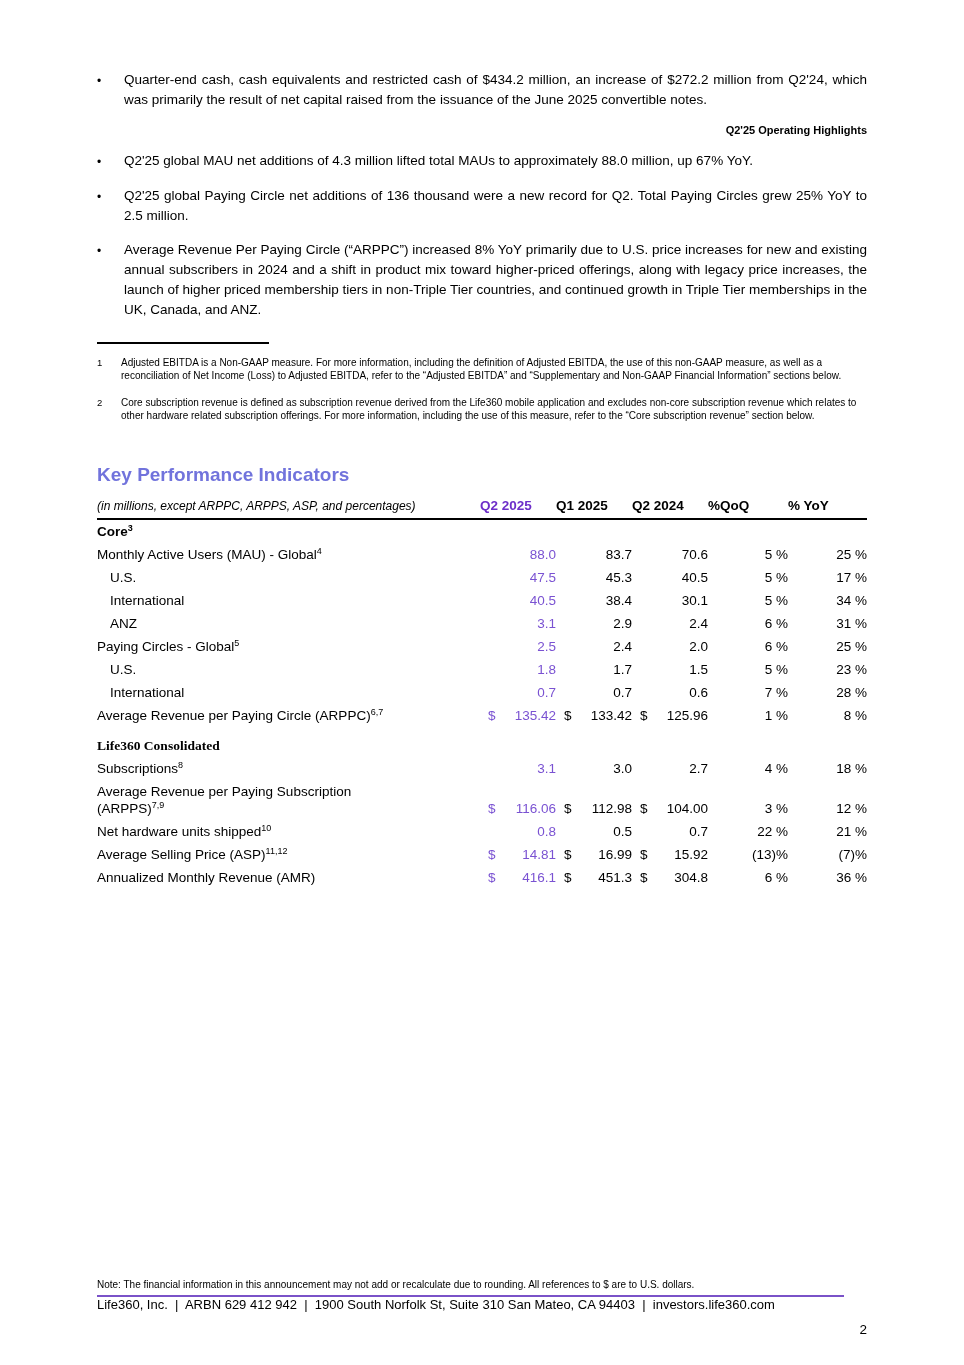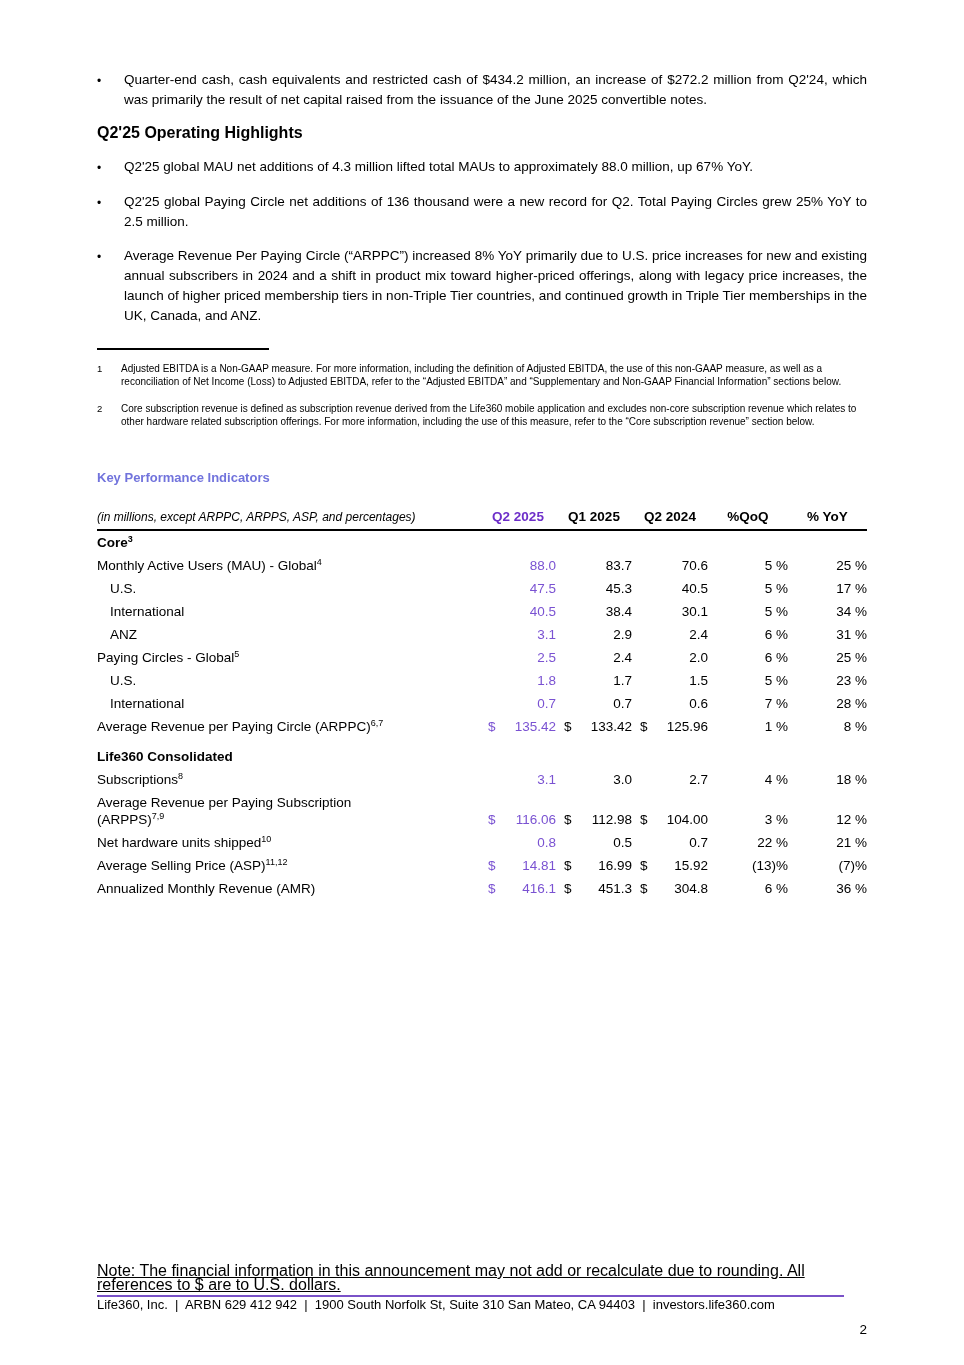--- a/index.html
+++ b/index.html
@@ -17,45 +17,45 @@
     padding:70px 97px 0 97px;
     font-family:"Liberation Sans", sans-serif;
     color:#000;
     font-size:13.5px;
   }
   
   .bullet-item{display:flex;margin-bottom:14px;}
   .bullet-marker{flex:0 0 27px;width:27px;line-height:20px;font-size:12px;padding-top:1px;}
   .bullet-text{flex:1;text-align:justify;line-height:20px;}
   
-  .oh-heading{font-size:16px;font-weight:bold;margin:12px 0 15px 0;}
+  .oh-heading{font-size:11px;font-weight:bold;margin:12px 0 15px 0;text-align:right;}
   
   .fn-sep{width:172px;border:0;border-top:2.5px solid #000;margin:22px 0 12px 0;}
   .footnote{display:flex;font-size:10px;line-height:13px;margin-bottom:14px;}
   .fn-num{flex:0 0 24px;width:24px;font-size:9.5px;}
   .fn-text{flex:1;}
   
-  .kpi-title{color:var(--accent-heading);font-size:13px;font-weight:bold;margin:42px 0 0 0;}
-  table.kpi{width:770px;border-collapse:collapse;margin-top:24px;table-layout:fixed;}
+  .kpi-title{color:var(--accent-heading);font-size:19px;font-weight:bold;margin:42px 0 0 0;}
+  table.kpi{width:770px;border-collapse:collapse;margin-top:12px;table-layout:fixed;}
   table.kpi th{border-bottom:2.5px solid #000;vertical-align:bottom;padding:0 0 5px 0;}
   th.caption{text-align:left;font-style:italic;font-weight:normal;font-size:12px;}
-  th.colh{text-align:center;font-size:13.5px;font-weight:bold;}
+  th.colh{text-align:left;font-size:13.5px;font-weight:bold;}
   th.colh.accent{color:var(--accent-col);}
   table.kpi td{padding:3px 0;vertical-align:bottom;line-height:17px;font-size:13.5px;}
   td.lbl{text-align:left;white-space:pre-line;}
   td.lbl.ind{padding-left:13px;}
   td.lbl.bold{font-weight:bold;}
-  tr.group td{padding-top:10px;}
+  tr.group td{padding-top:10px;font-family:Liberation Serif, serif;}
   sup{font-size:9px;line-height:0;}
   td.num .numwrap{display:flex;justify-content:space-between;padding-left:8px;}
   td.num.accent{color:var(--accent-val);text-align:center;}
   td.pct{text-align:right;}
   
   .bottom{position:absolute;left:97px;right:97px;bottom:28px;}
-  .note{font-size:16px;line-height:14px;margin-bottom:3px;text-decoration:underline;}
+  .note{font-size:10px;line-height:14px;margin-bottom:3px;}
   .purple-rule{border:0;border-top:2.5px solid var(--rule-purple);margin:0;width:97%;}
   .company-line{font-size:13px;white-space:pre;}
   .page-num{text-align:right;font-size:13.5px;margin-top:10px;}
 </style>
 </head>
 <body>
 
 <div class="page">
 
   <div class="bullet-item">

